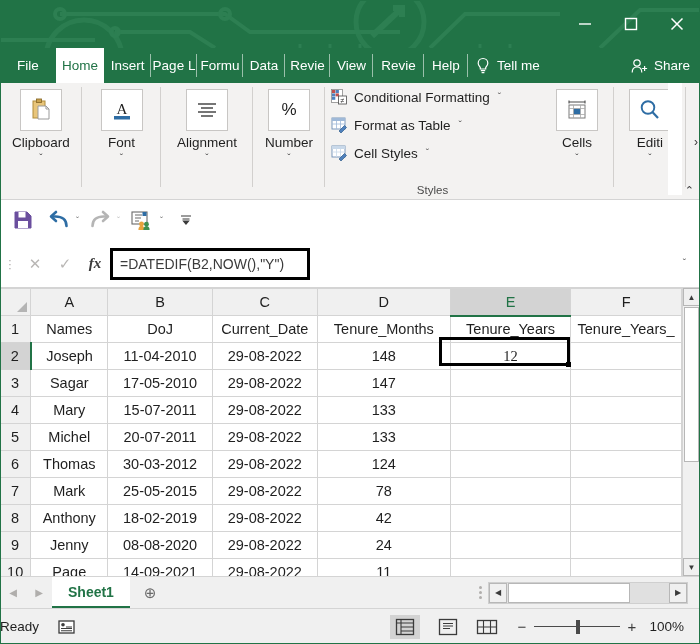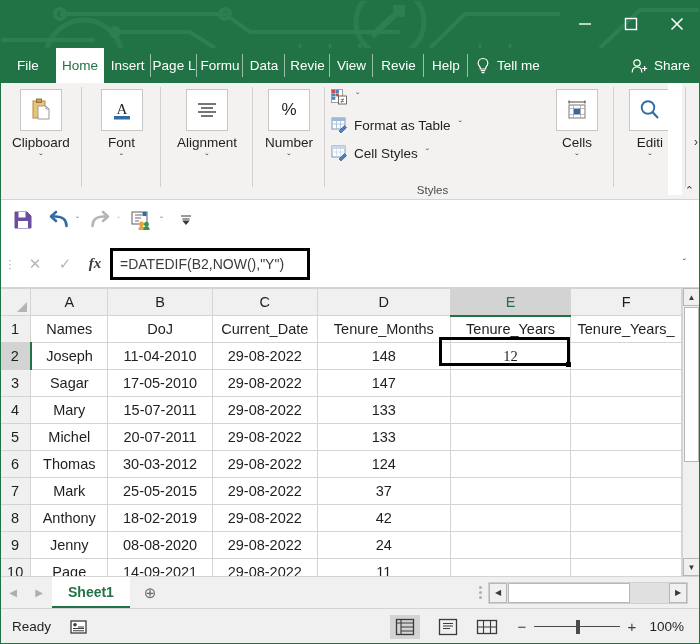--- a/index.html
+++ b/index.html
@@ -363,21 +363,21 @@
 
   
   .statusbar {
     position: absolute; left: 0; top: 608px;
     width: 700px; height: 36px;
     background: #f0f0f0;
     border-top: 1px solid #d4d4d4;
     display: flex; align-items: center;
     font-size: 13.5px; color: #1f1f1f;
   }
-  .st-ready { padding-left: 12px; }
+  .st-ready { }
   .st-icon { padding-left: 18px; display: flex; align-items: center; }
   .st-display {
     padding-left: 56px;
     display: flex; align-items: center; gap: 3px;
   }
   .viewbtns {
     margin-left: auto;
     display: flex; align-items: center; gap: 18px;
     padding-right: 6px;
   }
@@ -561,20 +561,21 @@
         <svg class="sicon" viewBox="0 0 17 16">
           <rect x="0.5" y="0.5" width="11" height="13" fill="#ffffff" stroke="#8a8a8a" stroke-width="0.8"></rect>
           <rect x="1" y="1" width="3.3" height="3" fill="#c0504d"></rect>
           <rect x="4.6" y="1" width="3.3" height="3" fill="#4f81bd"></rect>
           <rect x="1" y="4.4" width="3.3" height="3" fill="#4f81bd"></rect>
           <rect x="4.6" y="4.4" width="3.3" height="3" fill="#c0504d"></rect>
           <rect x="1" y="7.8" width="3.3" height="3" fill="#4f81bd"></rect>
           <rect x="7.5" y="7" width="8" height="8" fill="#ffffff" stroke="#4a4a4a" stroke-width="0.8"></rect>
           <text x="11.5" y="13.5" text-anchor="middle" font-size="7" fill="#1f1f1f">≠</text>
         </svg>
+        <span>Conditional Formatting</span>
         <span class="chev">ˇ</span>
       </div>
       <div class="styleitem" style="top:34px">
         <svg class="sicon" viewBox="0 0 17 16">
           <rect x="1" y="1" width="13" height="11" fill="#ffffff" stroke="#6f8fb5" stroke-width="0.9"></rect>
           <rect x="1" y="1" width="13" height="3" fill="#9fb9d8"></rect>
           <path d="M1 7 H14 M5.5 4 V12 M9.5 4 V12" stroke="#9fb9d8" stroke-width="0.8"></path>
           <path d="M8 14 L13.5 8.5 L15.5 10.5 L10 16 Z" fill="#4f81bd" stroke="#2e5c8a" stroke-width="0.7"></path>
         </svg>
         <span>Format as Table</span>
@@ -755,21 +756,21 @@
         <td class="c-name">29-08-2022</td>
         <td class="c-num">124</td>
         <td class="c-num"></td>
         <td></td>
       </tr>
       <tr>
         <td class="rowhead">7</td>
         <td class="c-name">Mark</td>
         <td class="c-name">25-05-2015</td>
         <td class="c-name">29-08-2022</td>
-        <td class="c-num">37</td>
+        <td class="c-num">78</td>
         <td class="c-num"></td>
         <td></td>
       </tr>
       <tr>
         <td class="rowhead">8</td>
         <td class="c-name">Anthony</td>
         <td class="c-name">18-02-2019</td>
         <td class="c-name">29-08-2022</td>
         <td class="c-num">42</td>
         <td class="c-num"></td>

